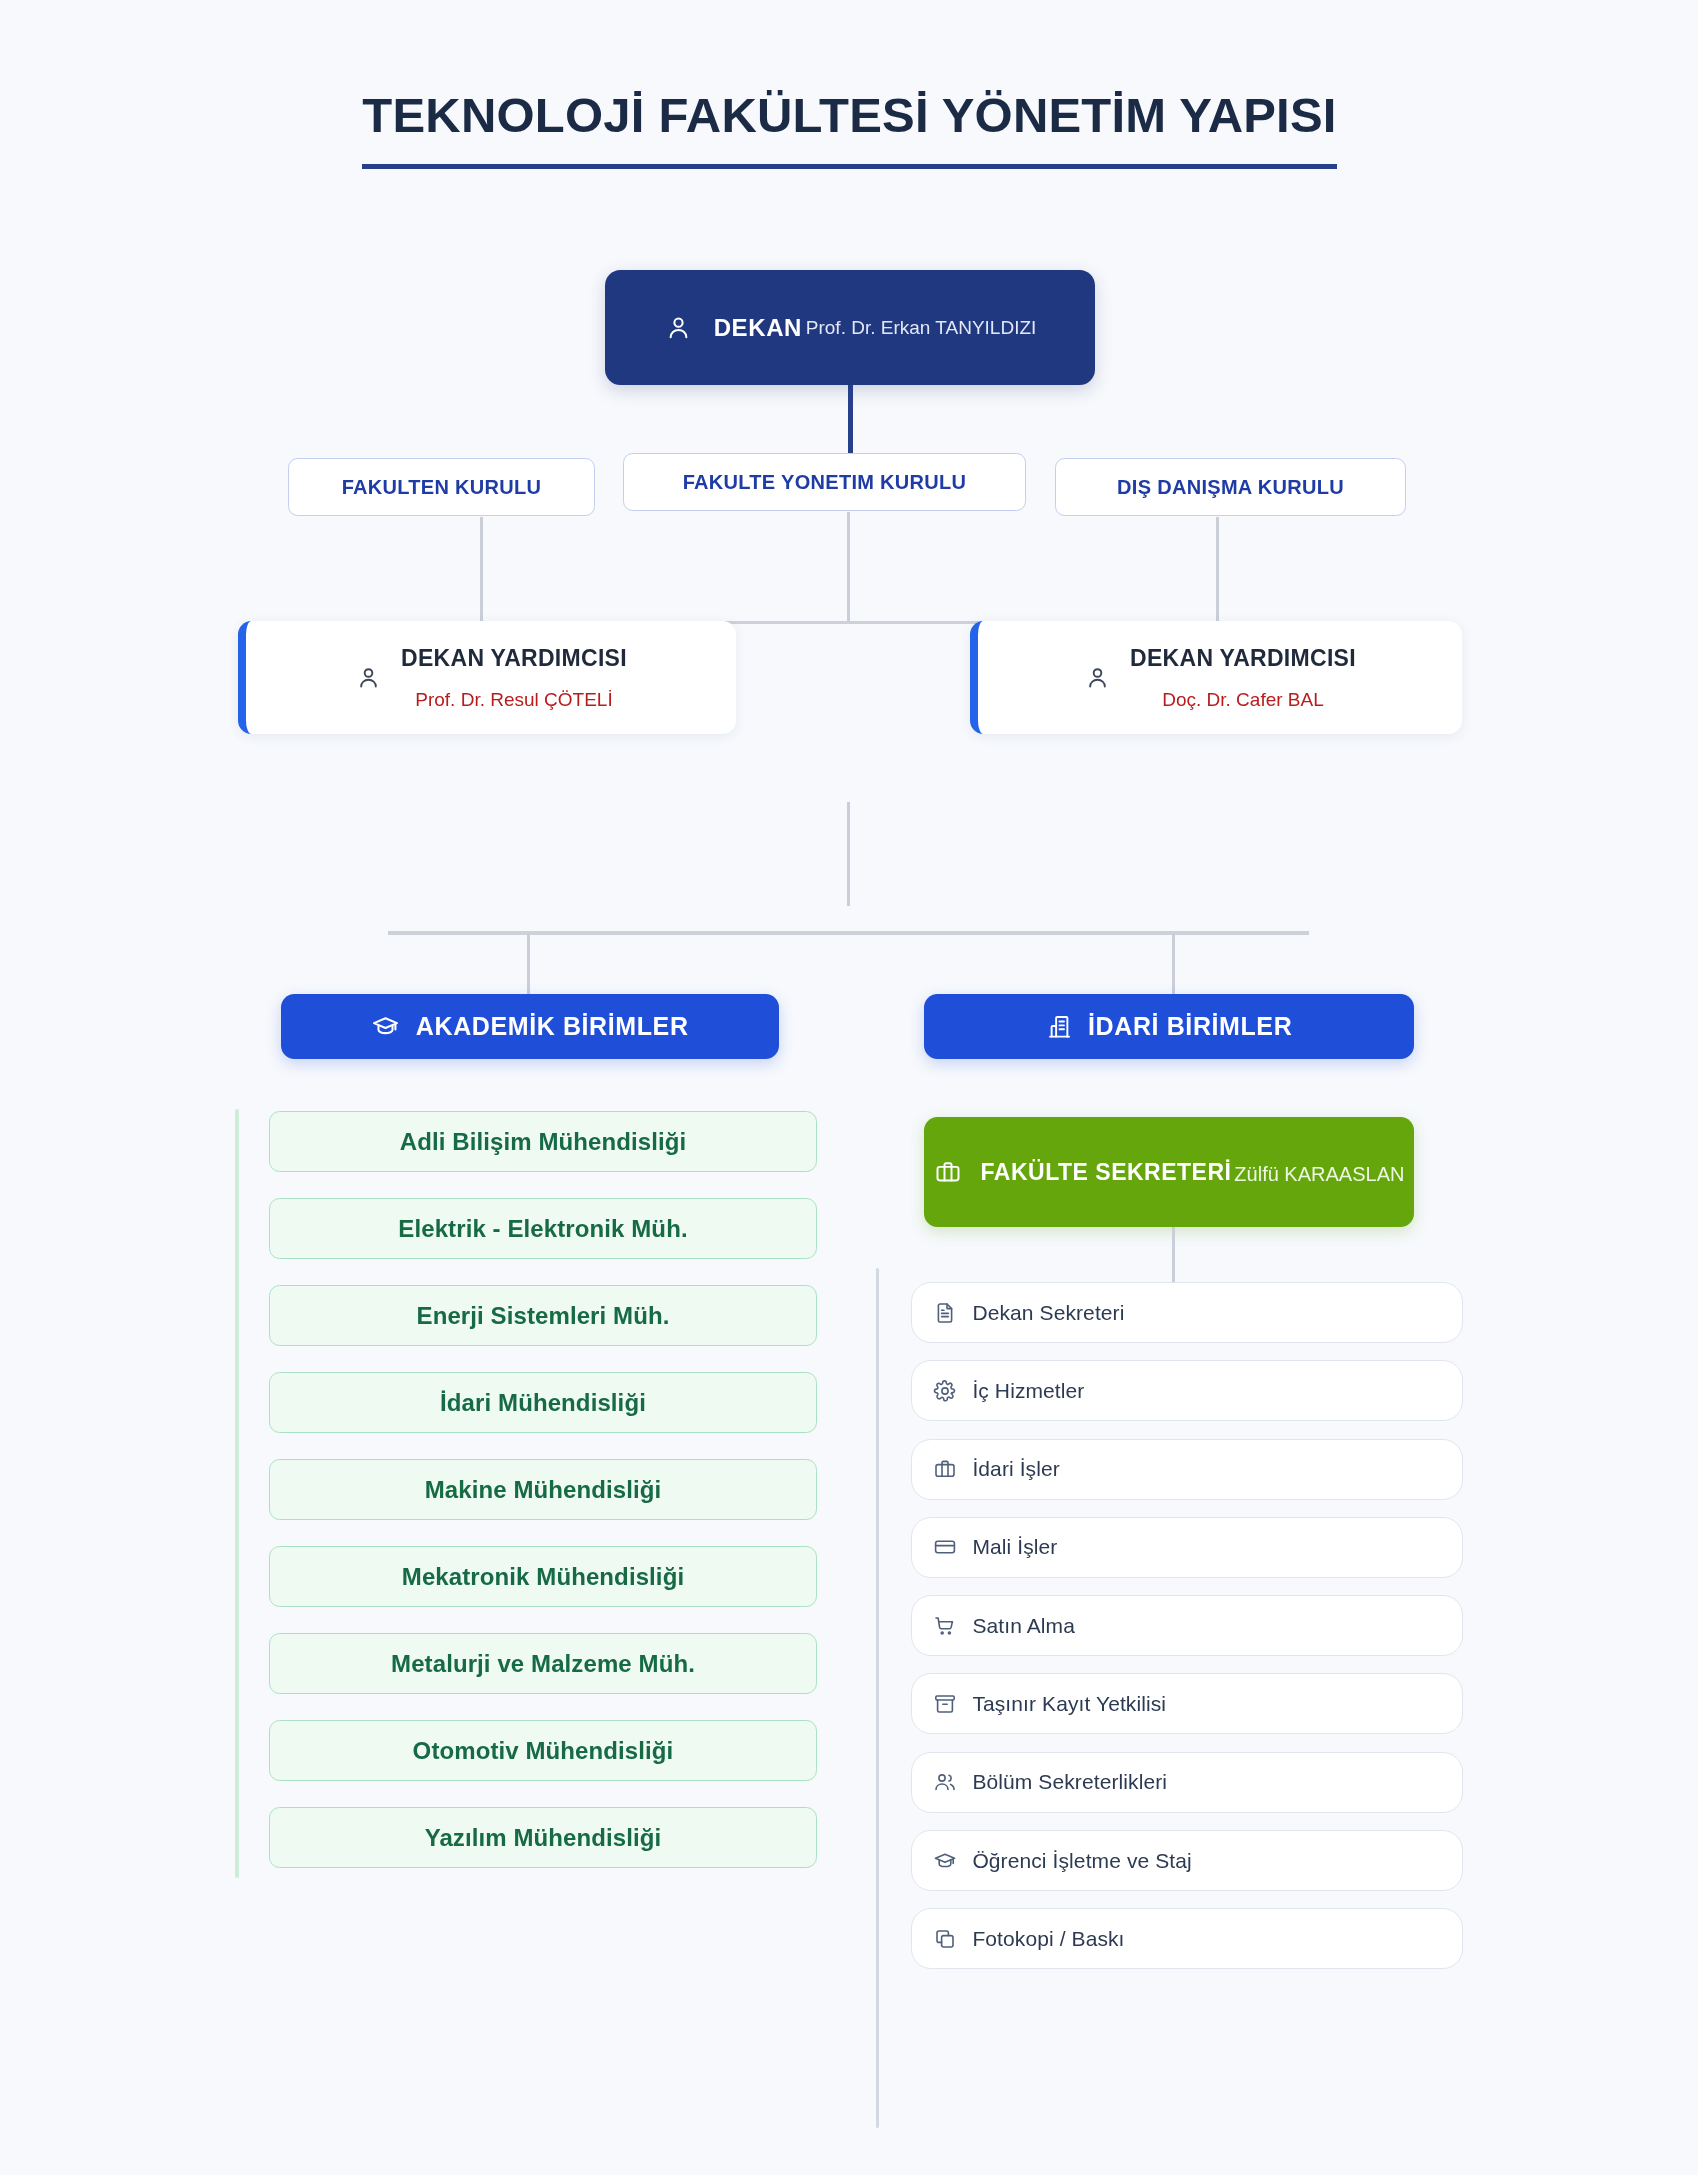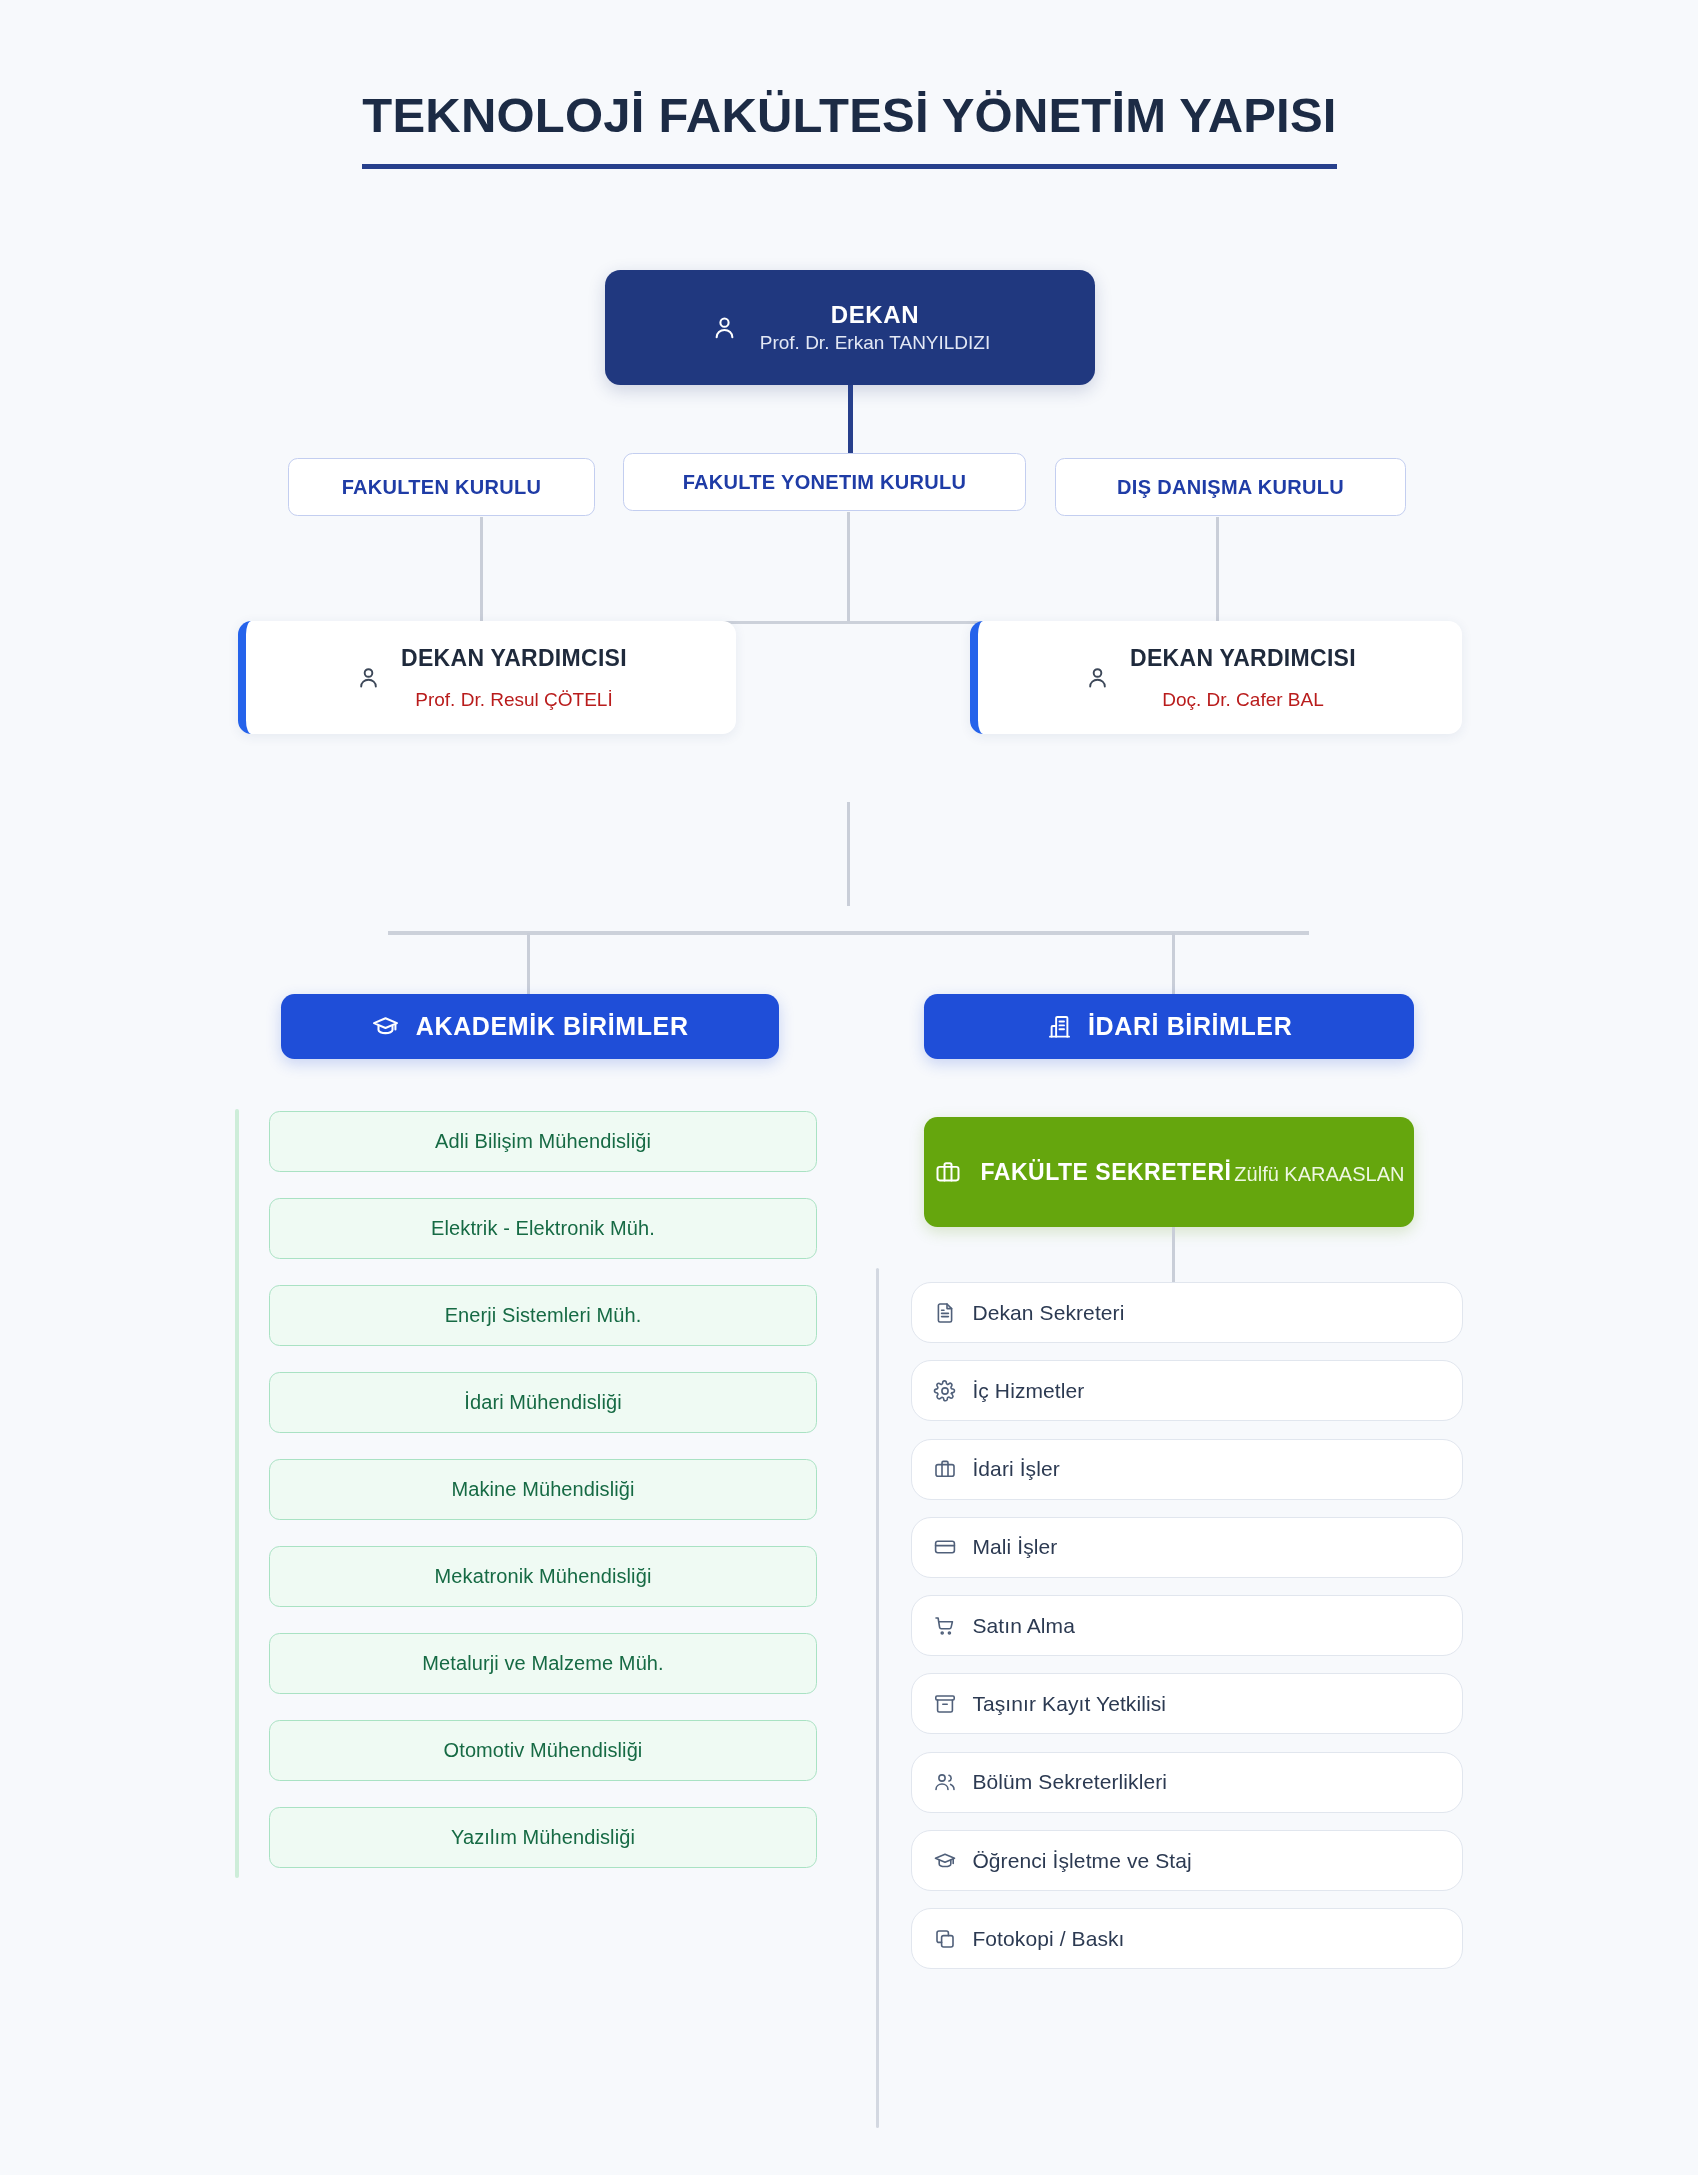--- a/index.html
+++ b/index.html
@@ -53,21 +53,21 @@
     height: 115px;
     background: #20387f;
     border-radius: 15.4px;
     display: flex;
     align-items: center;
     justify-content: center;
     gap: 21px;
     box-shadow: 0 5.8px 17.3px rgba(26,45,110,0.18);
   }
   .dean-icon { flex: 0 0 auto; display: flex; align-items: center; justify-content: center; }
-  .dean-texts { display: flex; flex-direction: column; align-items: center; gap: 3.8px; }
+  .dean-texts { display: flex; flex-direction: row; align-items: center; gap: 3.8px; }
   .dean-role {
     font-size: 24px;
     font-weight: 700;
     color: #ffffff;
     letter-spacing: 0.6px;
   }
   .dean-name {
     font-size: 19px;
     font-weight: 400;
     color: #e3e8f5;
@@ -168,22 +168,22 @@
   .dept-chip {
     height: 61px;
     background: #effaf3;
     border: 1.9px solid #a9e2c3;
     border-radius: 10.6px;
     display: flex;
     align-items: center;
     justify-content: center;
   }
   .dept-label {
-    font-size: 20px;
-    font-weight: 400;
+    font-size: 24px;
+    font-weight: 700;
     color: #166a44;
     letter-spacing: 0.1px;
   }
 
   
   .sec-card {
     position: absolute;
     left: 924px;
     top: 1103px;
     width: 490px;

